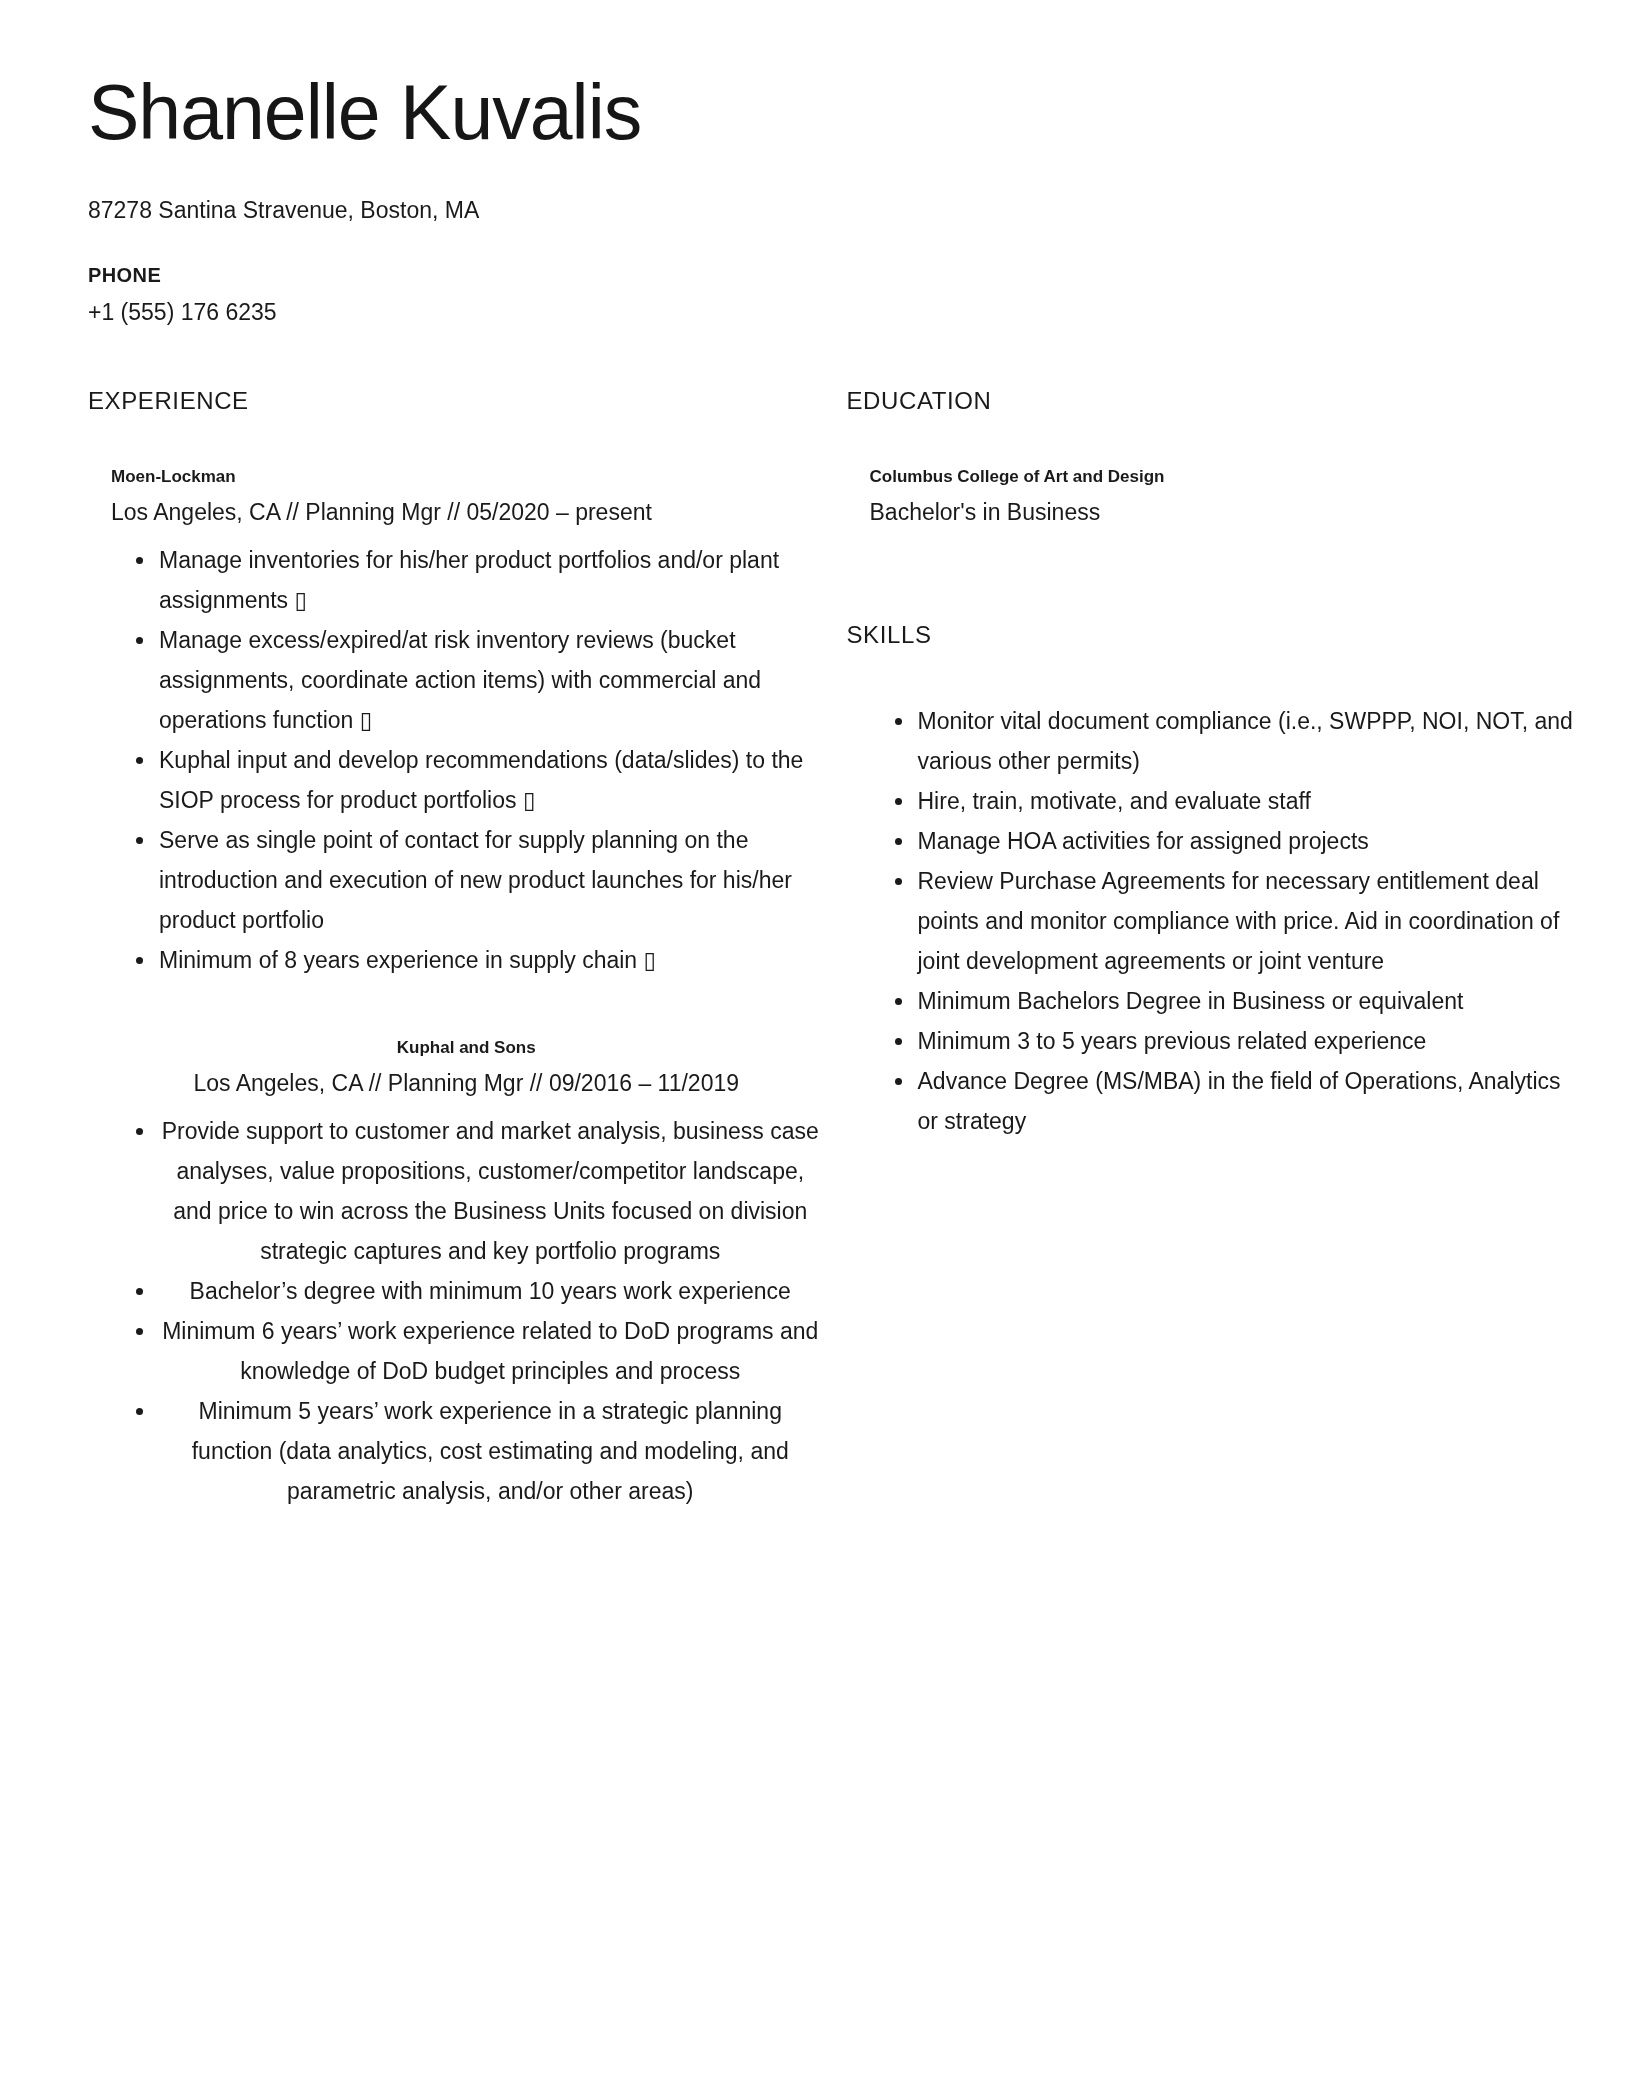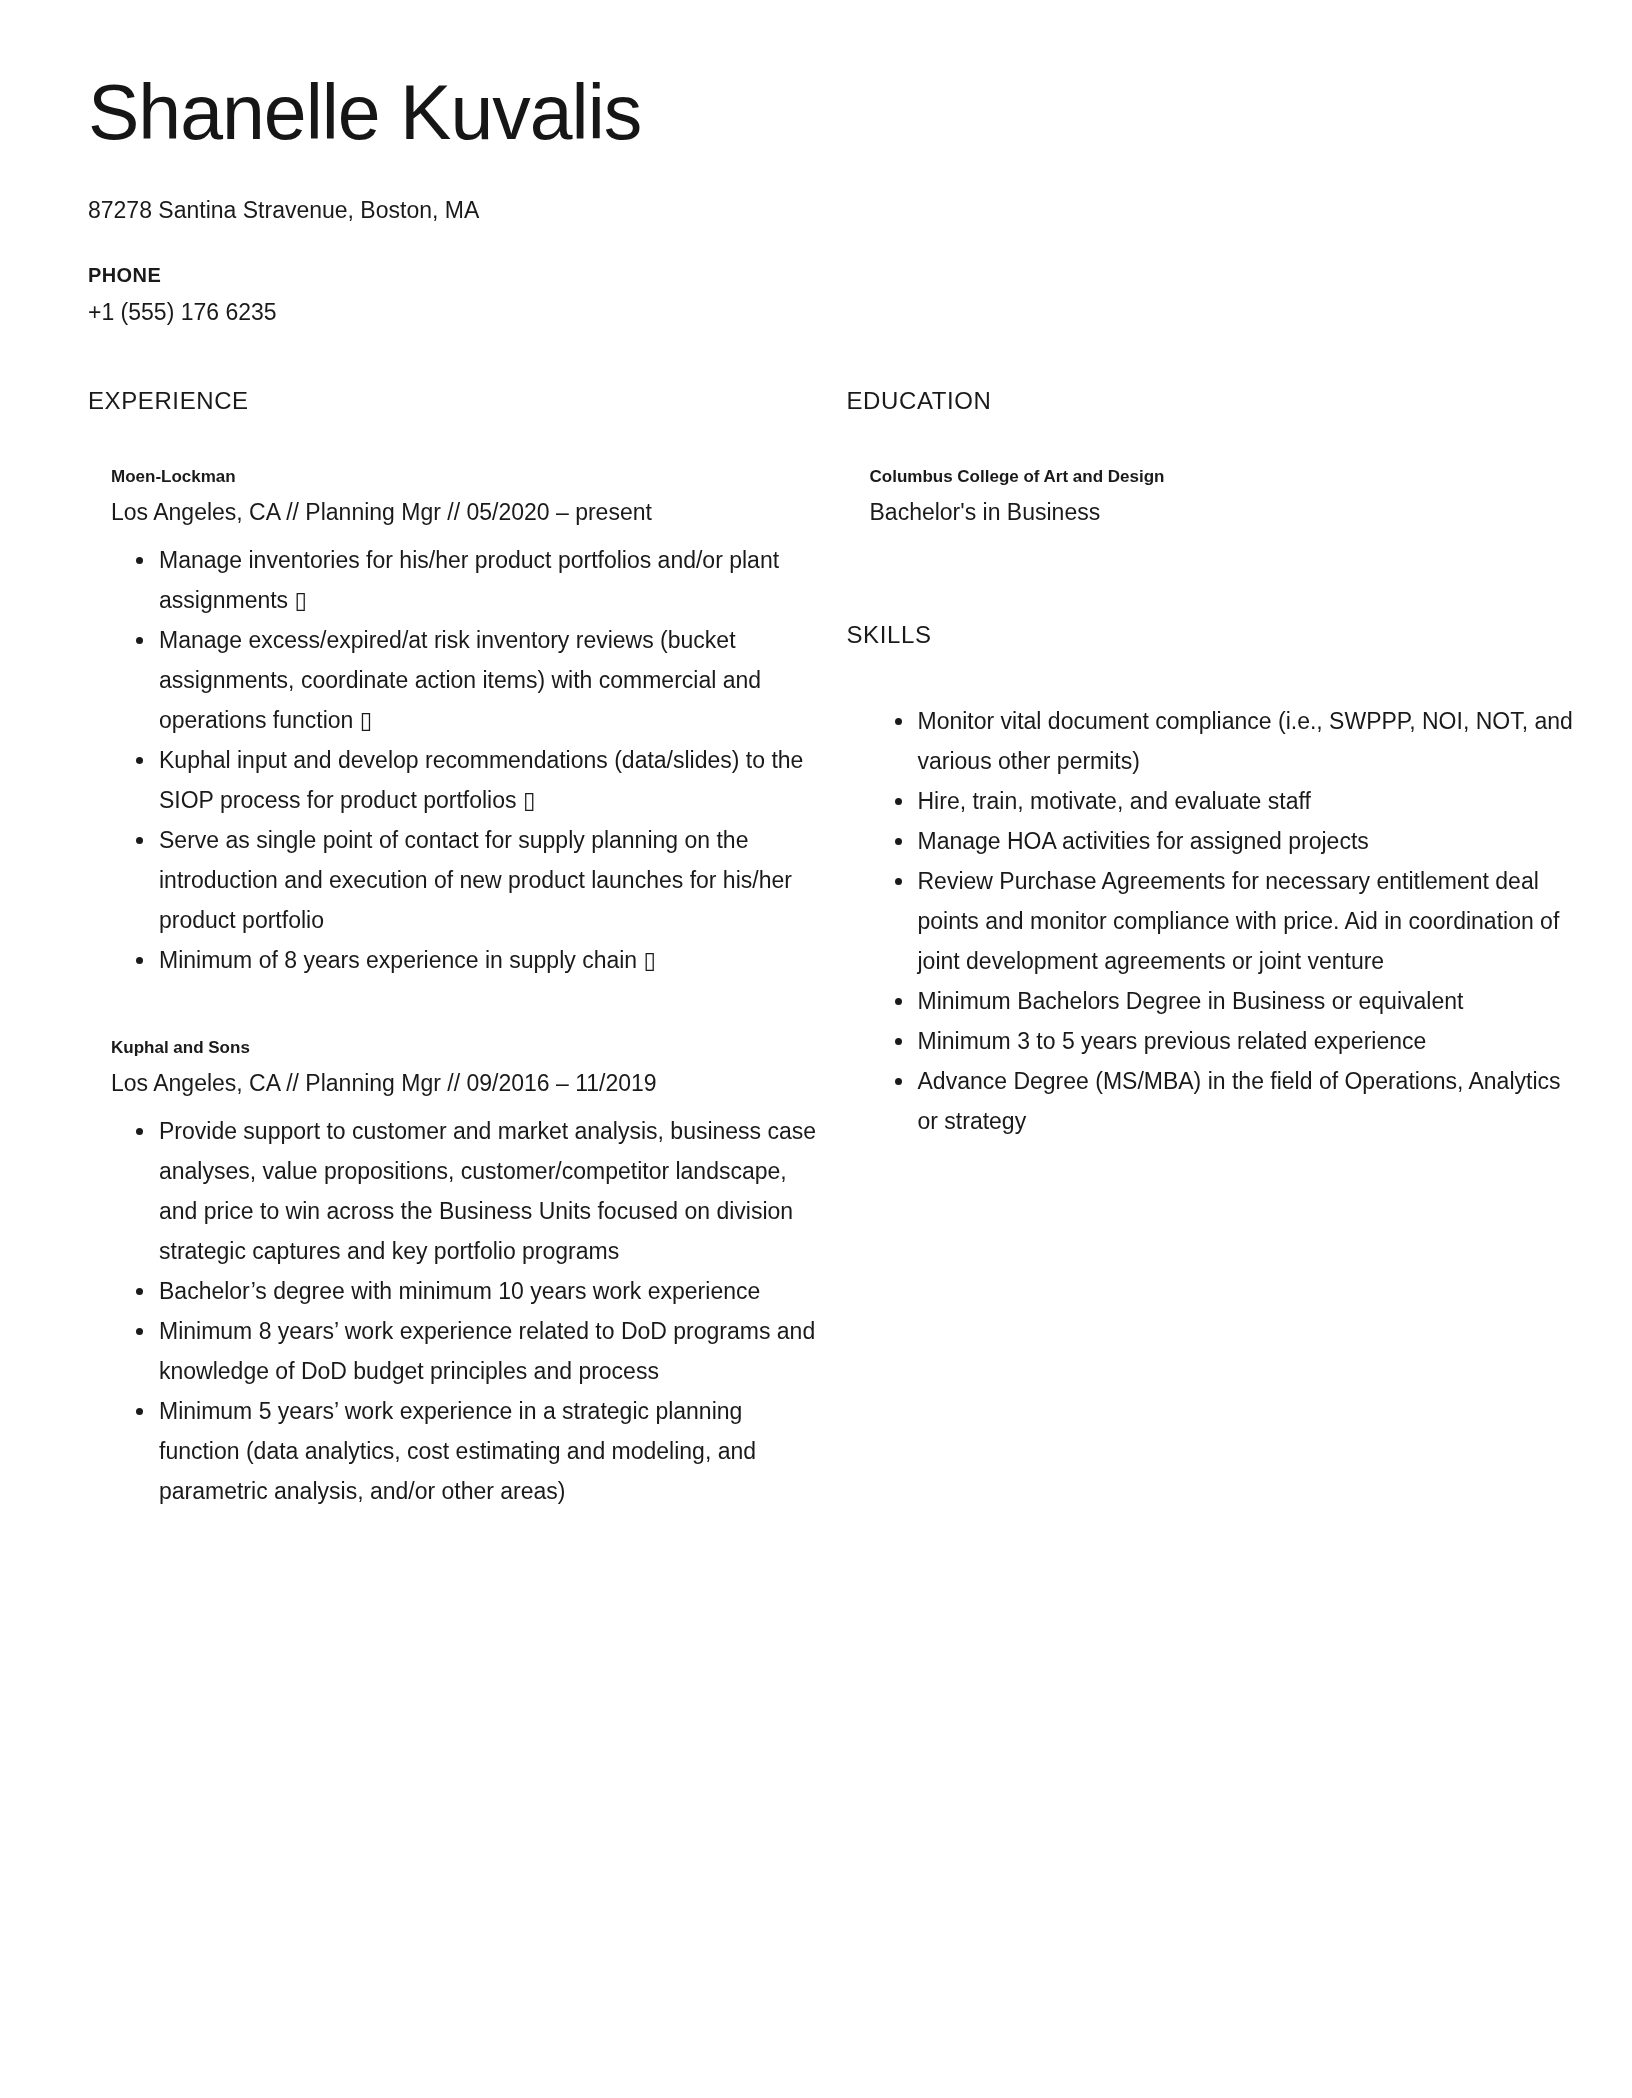--- a/index.html
+++ b/index.html
@@ -39,21 +39,21 @@
     margin-top: 61px;
   }
   .section-title {
     font-size: 24px;
     font-weight: 400;
     letter-spacing: 0.6px;
     margin-bottom: 52px;
   }
   .col .section + .section { margin-top: 95px; }
 
-  .job + .job { margin-top: 58px; }
+  .job + .job { margin-top: 58px; text-align: center; }
   .entry-name {
     font-size: 17px;
     font-weight: 700;
     margin-left: 23px;
   }
   .entry-meta {
     font-size: 23px;
     margin-left: 23px;
     margin-top: 12px;
   }
@@ -96,21 +96,21 @@
             <li>Minimum of 8 years experience in supply chain ▯</li>
           </ul>
         </div>
 
         <div class="job">
           <h3 class="entry-name">Kuphal and Sons</h3>
           <p class="entry-meta">Los Angeles, CA // Planning Mgr // 09/2016 – 11/2019</p>
           <ul class="bullets">
             <li>Provide support to customer and market analysis, business case analyses, value propositions, customer/competitor landscape, and price to win across the Business Units focused on division strategic captures and key portfolio programs</li>
             <li>Bachelor’s degree with minimum 10 years work experience</li>
-            <li>Minimum 8 years’ work experience related to DoD programs and knowledge of DoD budget principles and process</li>
+            <li>Minimum 6 years’ work experience related to DoD programs and knowledge of DoD budget principles and process</li>
             <li>Minimum 5 years’ work experience in a strategic planning function (data analytics, cost estimating and modeling, and parametric analysis, and/or other areas)</li>
           </ul>
         </div>
       </section>
     </div>
 
     <div class="col">
       <section class="section">
         <h2 class="section-title">EDUCATION</h2>
         <div class="school">

